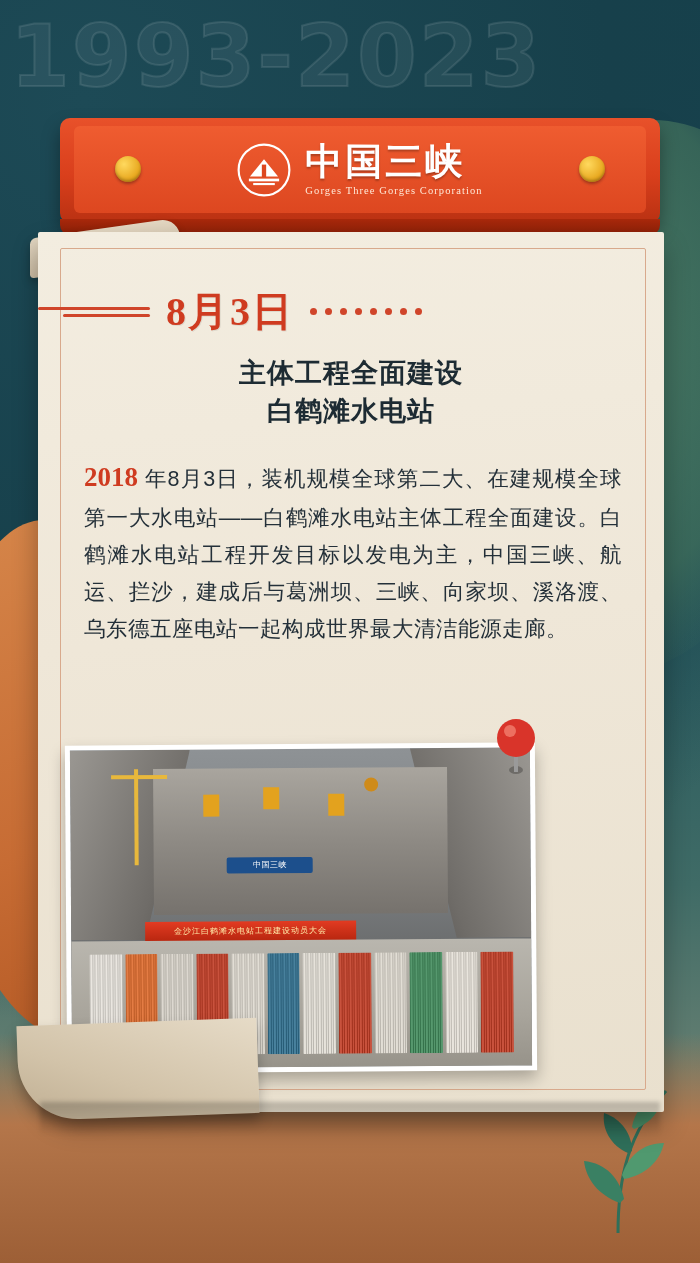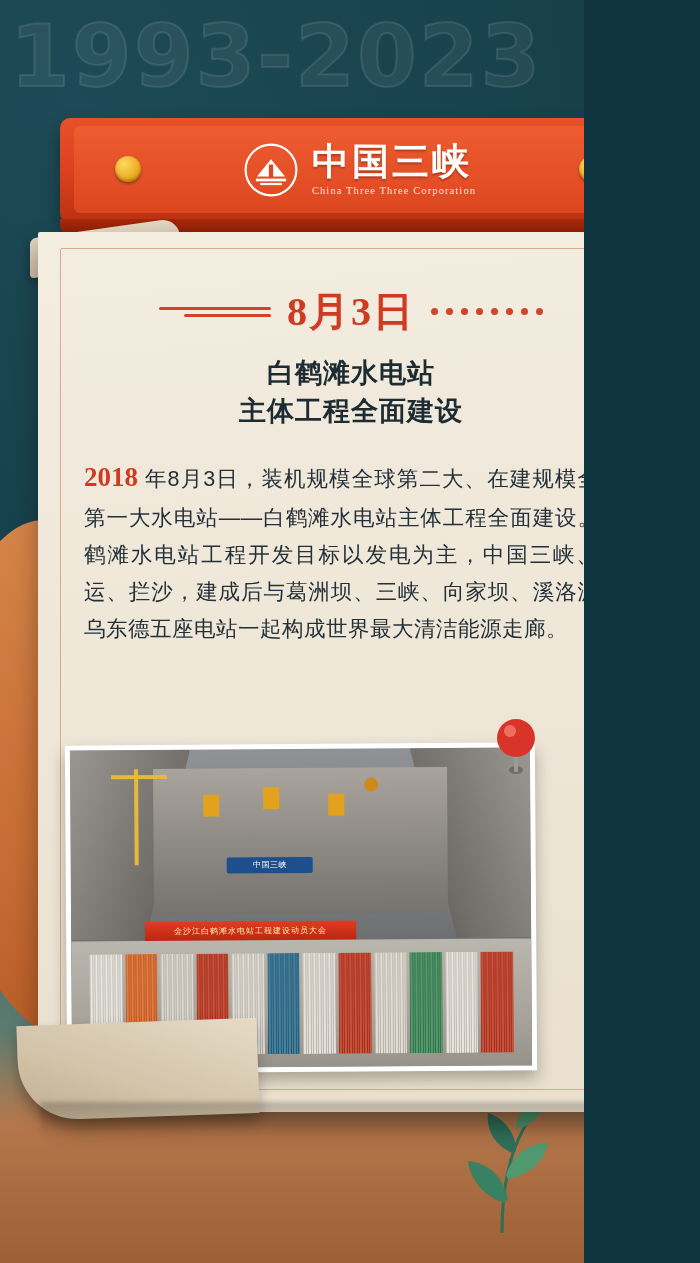--- a/index.html
+++ b/index.html
@@ -9,21 +9,21 @@
   }
   body {
     width: 700px;
     height: 1263px;
     overflow: hidden;
     font-family: "Liberation Sans", "DejaVu Sans", sans-serif;
   }
 
   #poster {
     position: relative;
-    width: 584px;
+    width: 700px;
     height: 1263px;
     overflow: hidden;
     background: linear-gradient(160deg, #17414c 0%, #1b4a55 35%, #2b5f63 60%, #7d8f7d 100%);
   }
 
   
   .bg-teal {
     position: absolute;
     inset: 0;
     background:
@@ -195,21 +195,20 @@
   }
 
   
   .date-row {
     position: absolute;
     left: 0;
     right: 0;
     top: 52px;
     display: flex;
     align-items: center;
-    justify-content: center;
     gap: 16px;
   }
   .date-rule {
     display: flex;
     flex-direction: column;
     gap: 4px;
     width: 112px;
   }
   .date-rule span {
     display: block;
@@ -400,21 +399,21 @@
       <div class="brand-wrap" data-interactable="false">
         <svg class="brand-logo" viewBox="0 0 100 100" data-interactable="false">
           <circle cx="50" cy="50" r="47" fill="none" stroke="#ffffff" stroke-width="4"></circle>
           <path d="M24 62 L50 30 L76 62 Z" fill="#ffffff"></path>
           <rect x="22" y="66" width="56" height="5" fill="#ffffff"></rect>
           <rect x="30" y="74" width="40" height="4" fill="#ffffff"></rect>
           <rect x="46" y="40" width="8" height="24" fill="#dd4720"></rect>
         </svg>
         <div class="brand-text" data-interactable="false">
           <div class="brand-cn" data-interactable="false">中国三峡</div>
-          <div class="brand-en" data-interactable="false">China Three Three Corporation</div>
+          <div class="brand-en" data-interactable="false">Gorges Three Gorges Corporation</div>
         </div>
       </div>
     </div>
     <div class="stud left" data-interactable="false"></div>
     <div class="stud right" data-interactable="false"></div>
   </div>
 
   <div class="paper-curl-tl" data-interactable="false"></div>
 
   <div class="paper" data-interactable="false">
@@ -432,22 +431,22 @@
           <i></i>
           <i></i>
           <i></i>
           <i></i>
           <i></i>
           <i></i>
       </div>
     </div>
 
     <div class="headline" data-interactable="false">
+      <div data-interactable="false">主体工程全面建设</div>
       <div data-interactable="false">白鹤滩水电站</div>
-      <div data-interactable="false">主体工程全面建设</div>
     </div>
 
     <div class="body-text" data-interactable="false">
       <span class="year" data-interactable="false">2018</span><span data-interactable="false"> 年8月3日，装机规模全球第二大、在建规模全球第一大水电站——白鹤滩水电站主体工程全面建设。白鹤滩水电站工程开发目标以发电为主，中国三峡、航运、拦沙，建成后与葛洲坝、三峡、向家坝、溪洛渡、乌东德五座电站一起构成世界最大清洁能源走廊。</span>
     </div>
 
     <div class="photo-frame" data-interactable="false">
       <div class="photo" data-interactable="false">
         <div class="rockL" data-interactable="false"></div>
         <div class="rockR" data-interactable="false"></div>

